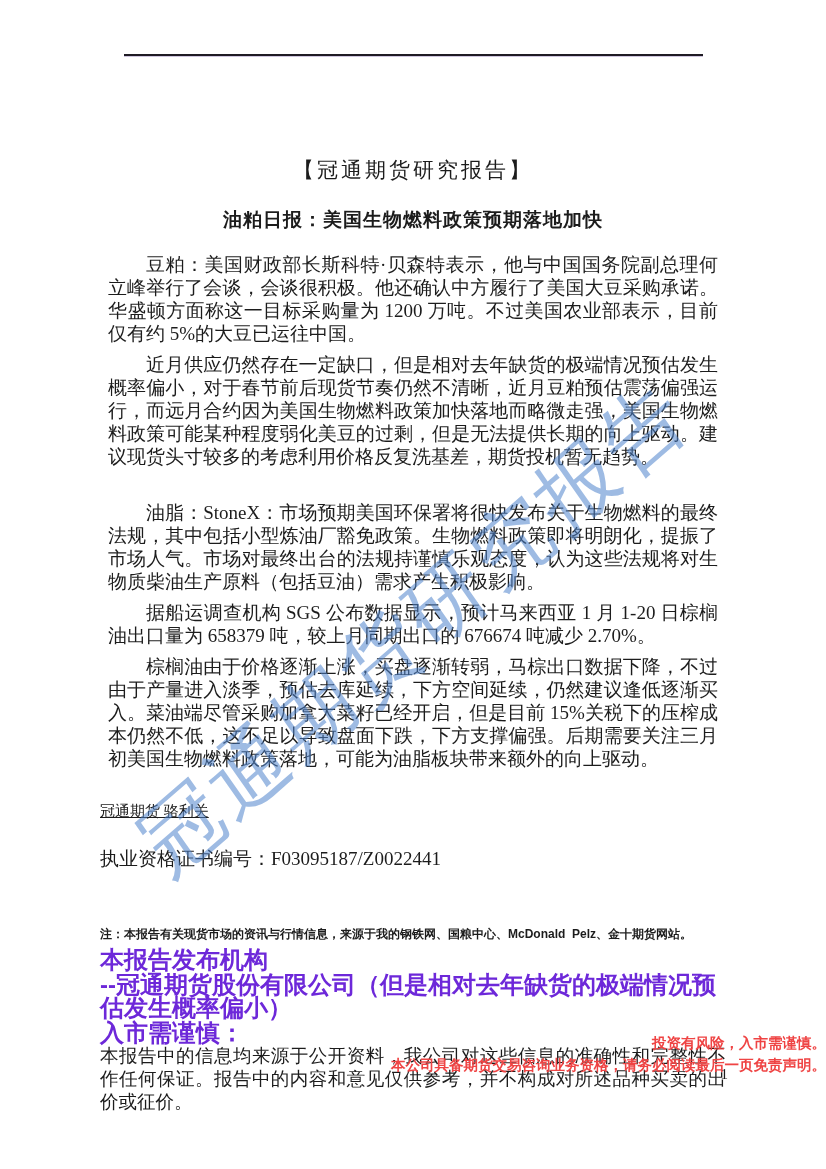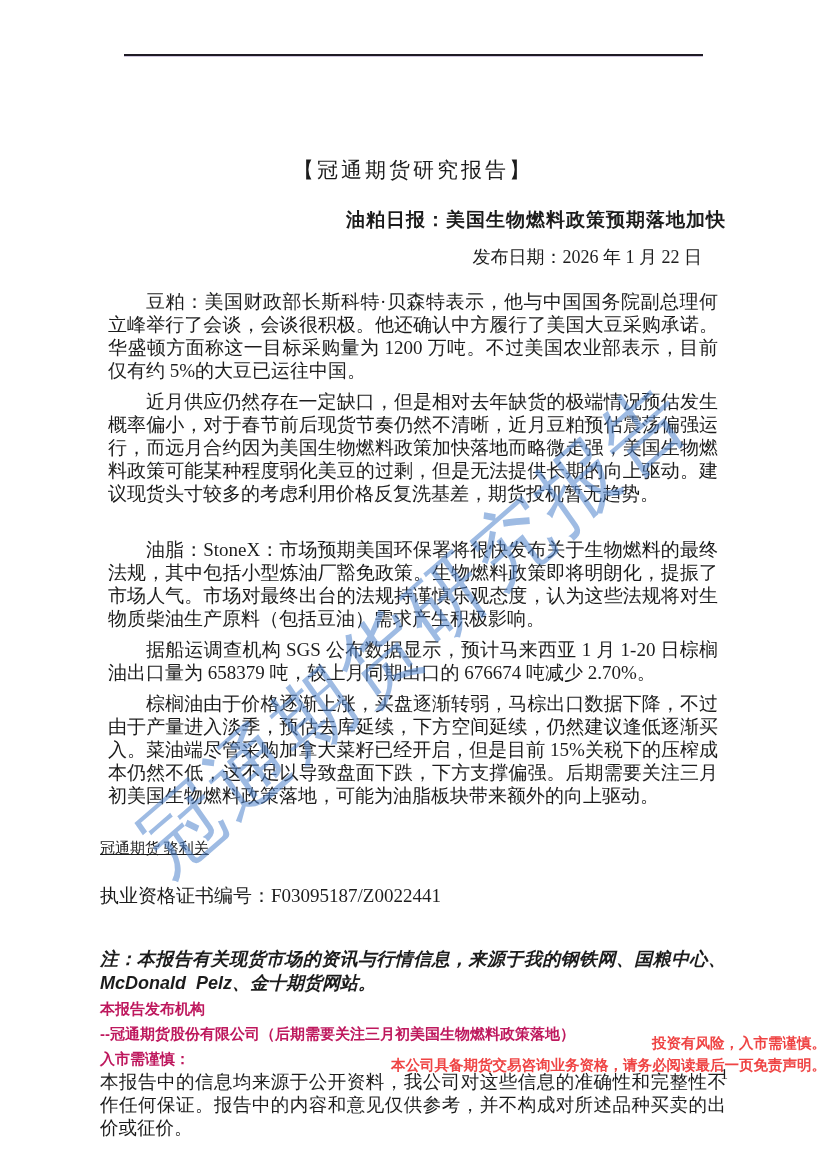--- a/index.html
+++ b/index.html
@@ -19,46 +19,46 @@
   .content{
     position:absolute;left:100px;top:57px;width:626px;
   }
   .brand{
     margin-top:100px;
     text-align:center;font-weight:normal;font-size:21px;line-height:26px;
     letter-spacing:3px;
   }
   .doc-title{
     margin-top:24px;
-    text-align:right;font-weight:bold;font-size:19px;line-height:25px;
+    text-align:center;font-weight:bold;font-size:19px;line-height:25px;
     letter-spacing:1px;
   }
   .pub-date{
     margin-top:13px;
     text-align:right;padding-right:24px;
     font-size:18px;line-height:24px;
   }
   .body-block{margin-top:21px;}
   .para{
     margin:8px;font-size:19px;line-height:23px;
     text-align:justify;text-indent:2em;
   }
   .gap-line{height:17px;}
   .sig{margin-top:30px;font-size:15px;line-height:23px;text-decoration:underline;}
   .license{margin-top:24px;font-size:19px;line-height:23px;}
   .note{
-    margin-top:40px;
+    margin-top:52px;
     font-family:"Liberation Sans","DejaVu Sans",sans-serif;
-    font-weight:bold;font-size:18px;line-height:24px;
-    white-space:pre-wrap;text-align:justify;font-style:italic;
+    font-weight:bold;font-size:12px;line-height:24px;
+    white-space:pre-wrap;text-align:justify;
   }
   .blue-head{
     font-family:"Liberation Sans","DejaVu Sans",sans-serif;
-    font-weight:bold;font-size:15px;line-height:23px;
-    color:#be185d;margin-top:2px;
+    font-weight:bold;font-size:24px;line-height:23px;
+    color:#6d28d9;margin-top:2px;
   }
   .disclaimer-body{
     font-size:18.5px;line-height:23px;text-align:justify;margin-top:1px;
   }
   .footer-center{
     position:absolute;left:0;right:0;top:1032px;
     text-align:right;
     font-family:Liberation Serif, serif;
     font-weight:bold;font-size:14.5px;line-height:22px;
     color:#ef4444;
@@ -85,40 +85,39 @@
   <div class="top-rule"></div>
 
   <div class="watermark">冠通期货研究报告</div>
 
   <div class="content">
 
     <div class="brand">【冠通期货研究报告】</div>
 
     <div class="doc-title">油粕日报：美国生物燃料政策预期落地加快</div>
 
-    <div class="pub-date">发布日期：2026 年 1 月 22 日</div>
 
     <div class="body-block">
       <p class="para">豆粕：美国财政部长斯科特·贝森特表示，他与中国国务院副总理何立峰举行了会谈，会谈很积极。他还确认中方履行了美国大豆采购承诺。华盛顿方面称这一目标采购量为 1200 万吨。不过美国农业部表示，目前仅有约 5%的大豆已运往中国。</p>
       <p class="para">近月供应仍然存在一定缺口，但是相对去年缺货的极端情况预估发生概率偏小，对于春节前后现货节奏仍然不清晰，近月豆粕预估震荡偏强运行，而远月合约因为美国生物燃料政策加快落地而略微走强，美国生物燃料政策可能某种程度弱化美豆的过剩，但是无法提供长期的向上驱动。建议现货头寸较多的考虑利用价格反复洗基差，期货投机暂无趋势。</p>
       <div class="gap-line"></div>
       <p class="para">油脂：StoneX：市场预期美国环保署将很快发布关于生物燃料的最终法规，其中包括小型炼油厂豁免政策。生物燃料政策即将明朗化，提振了市场人气。市场对最终出台的法规持谨慎乐观态度，认为这些法规将对生物质柴油生产原料（包括豆油）需求产生积极影响。</p>
       <p class="para">据船运调查机构 SGS 公布数据显示，预计马来西亚 1 月 1-20 日棕榈油出口量为 658379 吨，较上月同期出口的 676674 吨减少 2.70%。</p>
       <p class="para">棕榈油由于价格逐渐上涨，买盘逐渐转弱，马棕出口数据下降，不过由于产量进入淡季，预估去库延续，下方空间延续，仍然建议逢低逐渐买入。菜油端尽管采购加拿大菜籽已经开启，但是目前 15%关税下的压榨成本仍然不低，这不足以导致盘面下跌，下方支撑偏强。后期需要关注三月初美国生物燃料政策落地，可能为油脂板块带来额外的向上驱动。</p>
     </div>
 
     <div class="sig">冠通期货 骆利关</div>
 
     <div class="license">执业资格证书编号：F03095187/Z0022441</div>
 
     <div class="note">注：本报告有关现货市场的资讯与行情信息，来源于我的钢铁网、国粮中心、McDonald  Pelz、金十期货网站。</div>
 
     <div class="blue-head">本报告发布机构</div>
 
-    <div class="blue-head">--冠通期货股份有限公司（后期需要关注三月初美国生物燃料政策落地）</div>
+    <div class="blue-head">--冠通期货股份有限公司（但是相对去年缺货的极端情况预估发生概率偏小）</div>
 
     <div class="blue-head">入市需谨慎：</div>
 
     <div class="disclaimer-body">本报告中的信息均来源于公开资料，我公司对这些信息的准确性和完整性不作任何保证。报告中的内容和意见仅供参考，并不构成对所述品种买卖的出价或征价。</div>
 
   </div>
 
   <div class="footer-center">
     <div>投资有风险，入市需谨慎。</div>
     <div>本公司具备期货交易咨询业务资格，请务必阅读最后一页免责声明。</div>

